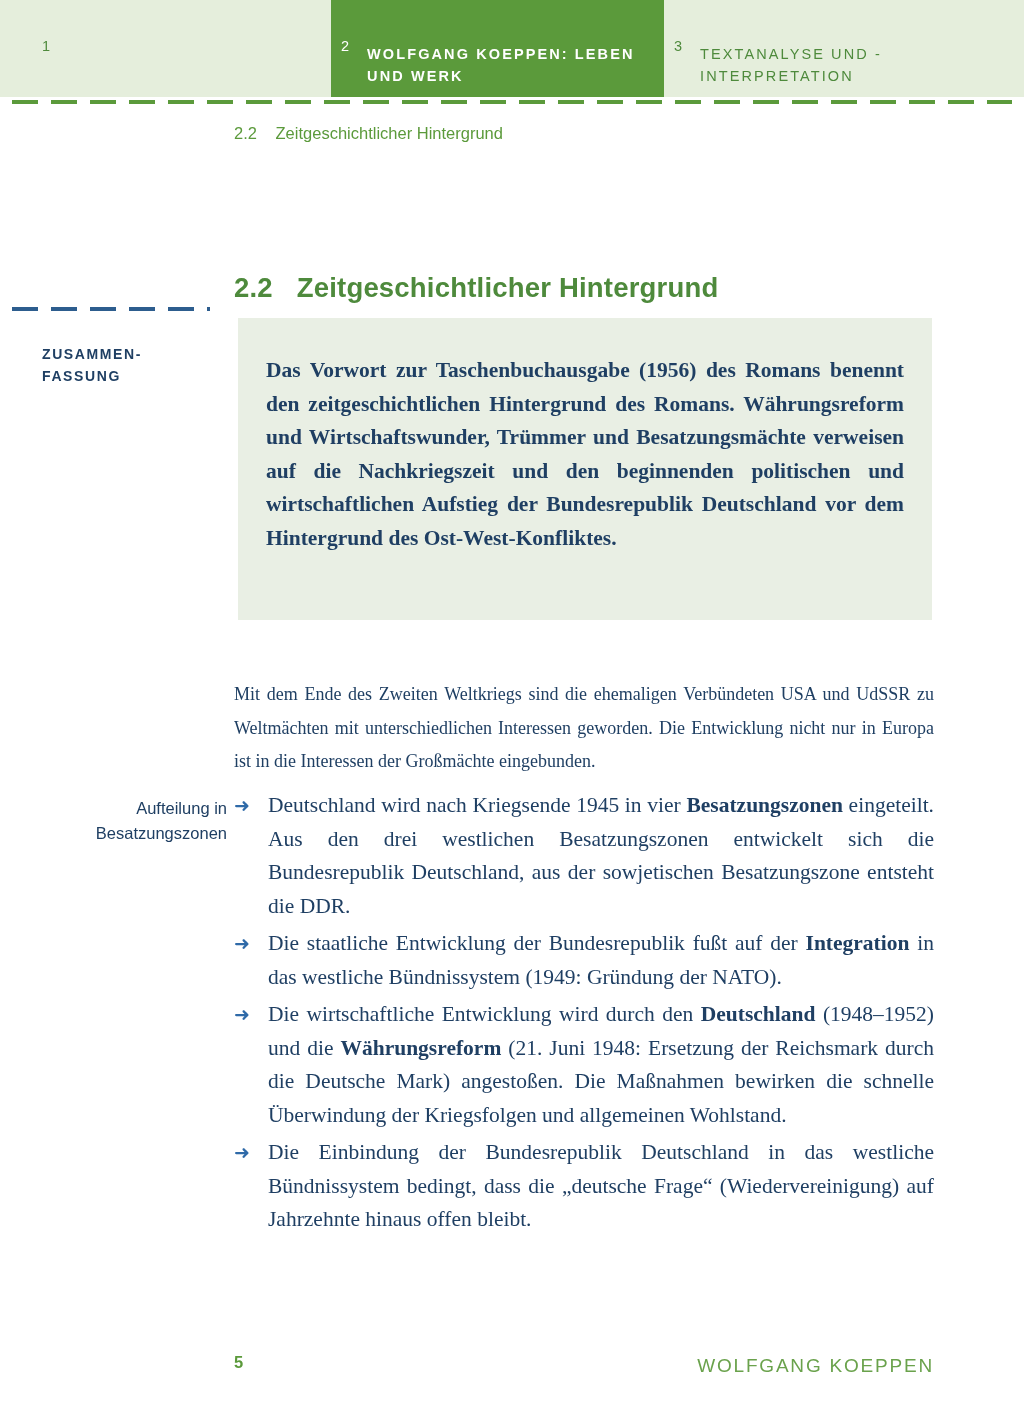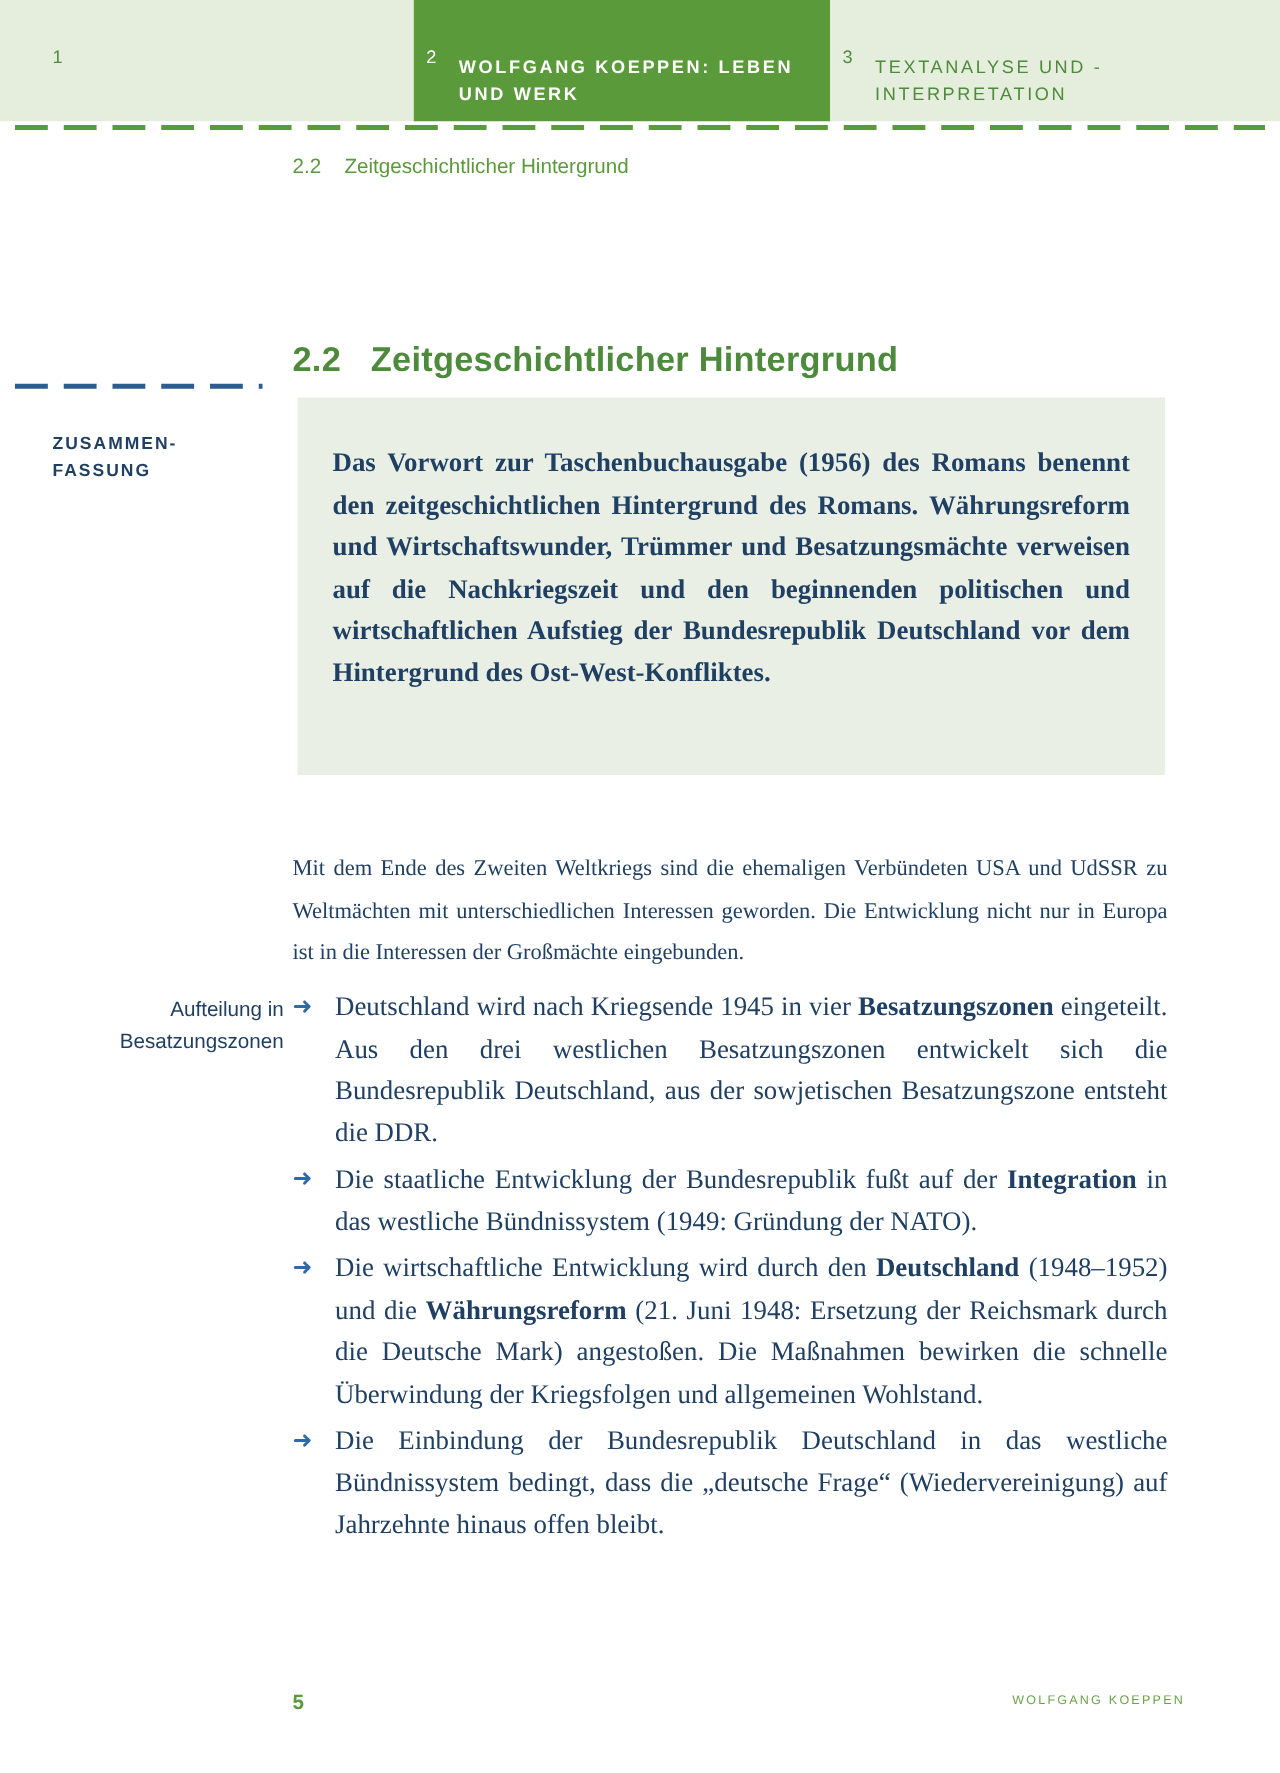--- a/index.html
+++ b/index.html
@@ -204,22 +204,22 @@
     position: absolute;
     top: 1353px;
     left: 234px;
     font-size: 16.5px;
     font-weight: bold;
     color: #5b9a3b;
   }
   .footer-right {
     position: absolute;
     top: 1355px;
-    right: 76px;
-    font-size: 10px;
+    right: 90px;
+    font-size: 19px;
     letter-spacing: 1.8px;
     color: #6aa24c;
   }
 </style>
 </head>
 <body>
 
 <div class="nav">
   <div class="nav-item nav-1">
     <span class="num">1</span>

